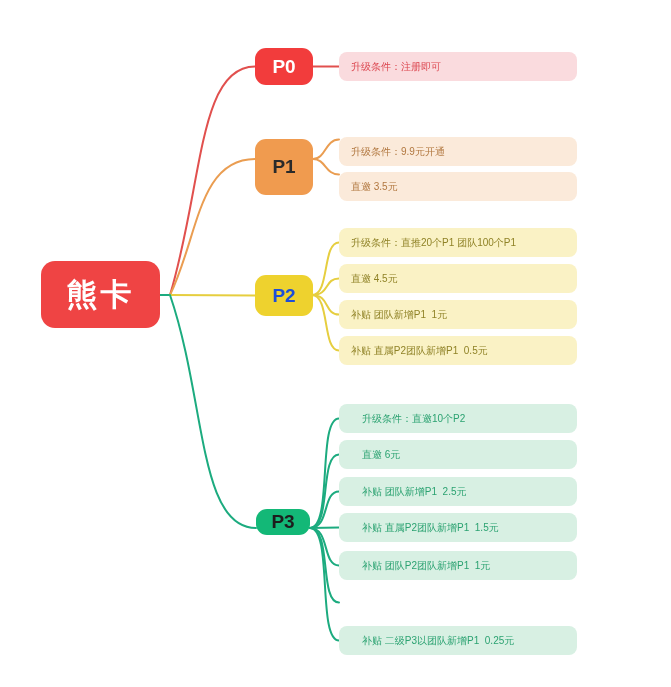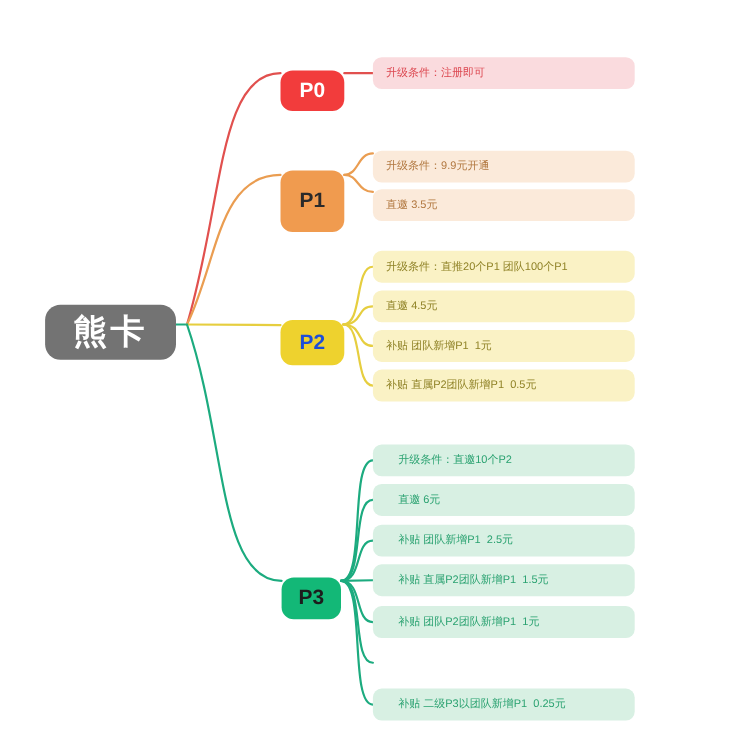--- a/index.html
+++ b/index.html
@@ -7,32 +7,32 @@
     position:relative;
     width:671px;height:687px;
     background:#ffffff;
     font-family:"Liberation Sans","DejaVu Sans",sans-serif;
     overflow:hidden;
   }
   #wires{position:absolute;left:0;top:0;width:671px;height:687px;z-index:0;}
   .node{
     position:absolute;z-index:2;
     display:flex;align-items:center;justify-content:center;
-    font-weight:bold;box-sizing:border-box;margin-top:16px;
+    font-weight:bold;box-sizing:border-box;
   }
   .root-node{
-    left:41px;top:261px;width:119px;height:50px;
-    background:#737373;color:#ffffff;
+    left:41px;top:261px;width:119px;height:67px;
+    background:#ef4444;color:#ffffff;
     border-radius:14px;font-size:31px;letter-spacing:3px;
   }
   .level-node{width:58px;height:56px;border-radius:11px;font-size:19px;}
   .node-p0{left:255px;top:48px;height:37px;background:#F23C3C;color:#ffffff;}
   .node-p1{left:255px;top:139px;background:#F09B4F;color:#2a2a2a;}
   .node-p2{left:255px;top:275px;height:41px;background:#EED22E;color:#1d4ed8;}
-  .node-p3{left:256px;top:509px;width:54px;height:38px;background:#13B877;color:#1d1d1d;}
+  .node-p3{left:256px;top:509px;width:54px;height:26px;background:#13B877;color:#1d1d1d;}
   .leaf{
     position:absolute;z-index:2;
     left:339px;width:238px;height:29px;
     border-radius:8px;box-sizing:border-box;
     font-size:10px;line-height:29px;
     padding:0 8px 0 12px;
     white-space:pre;overflow:hidden;
   }
   .leaf-p0{background:#FADBDE;color:#DC4750;}
   .leaf-p1{background:#FBEADA;color:#B1773F;margin-top:12px;}

